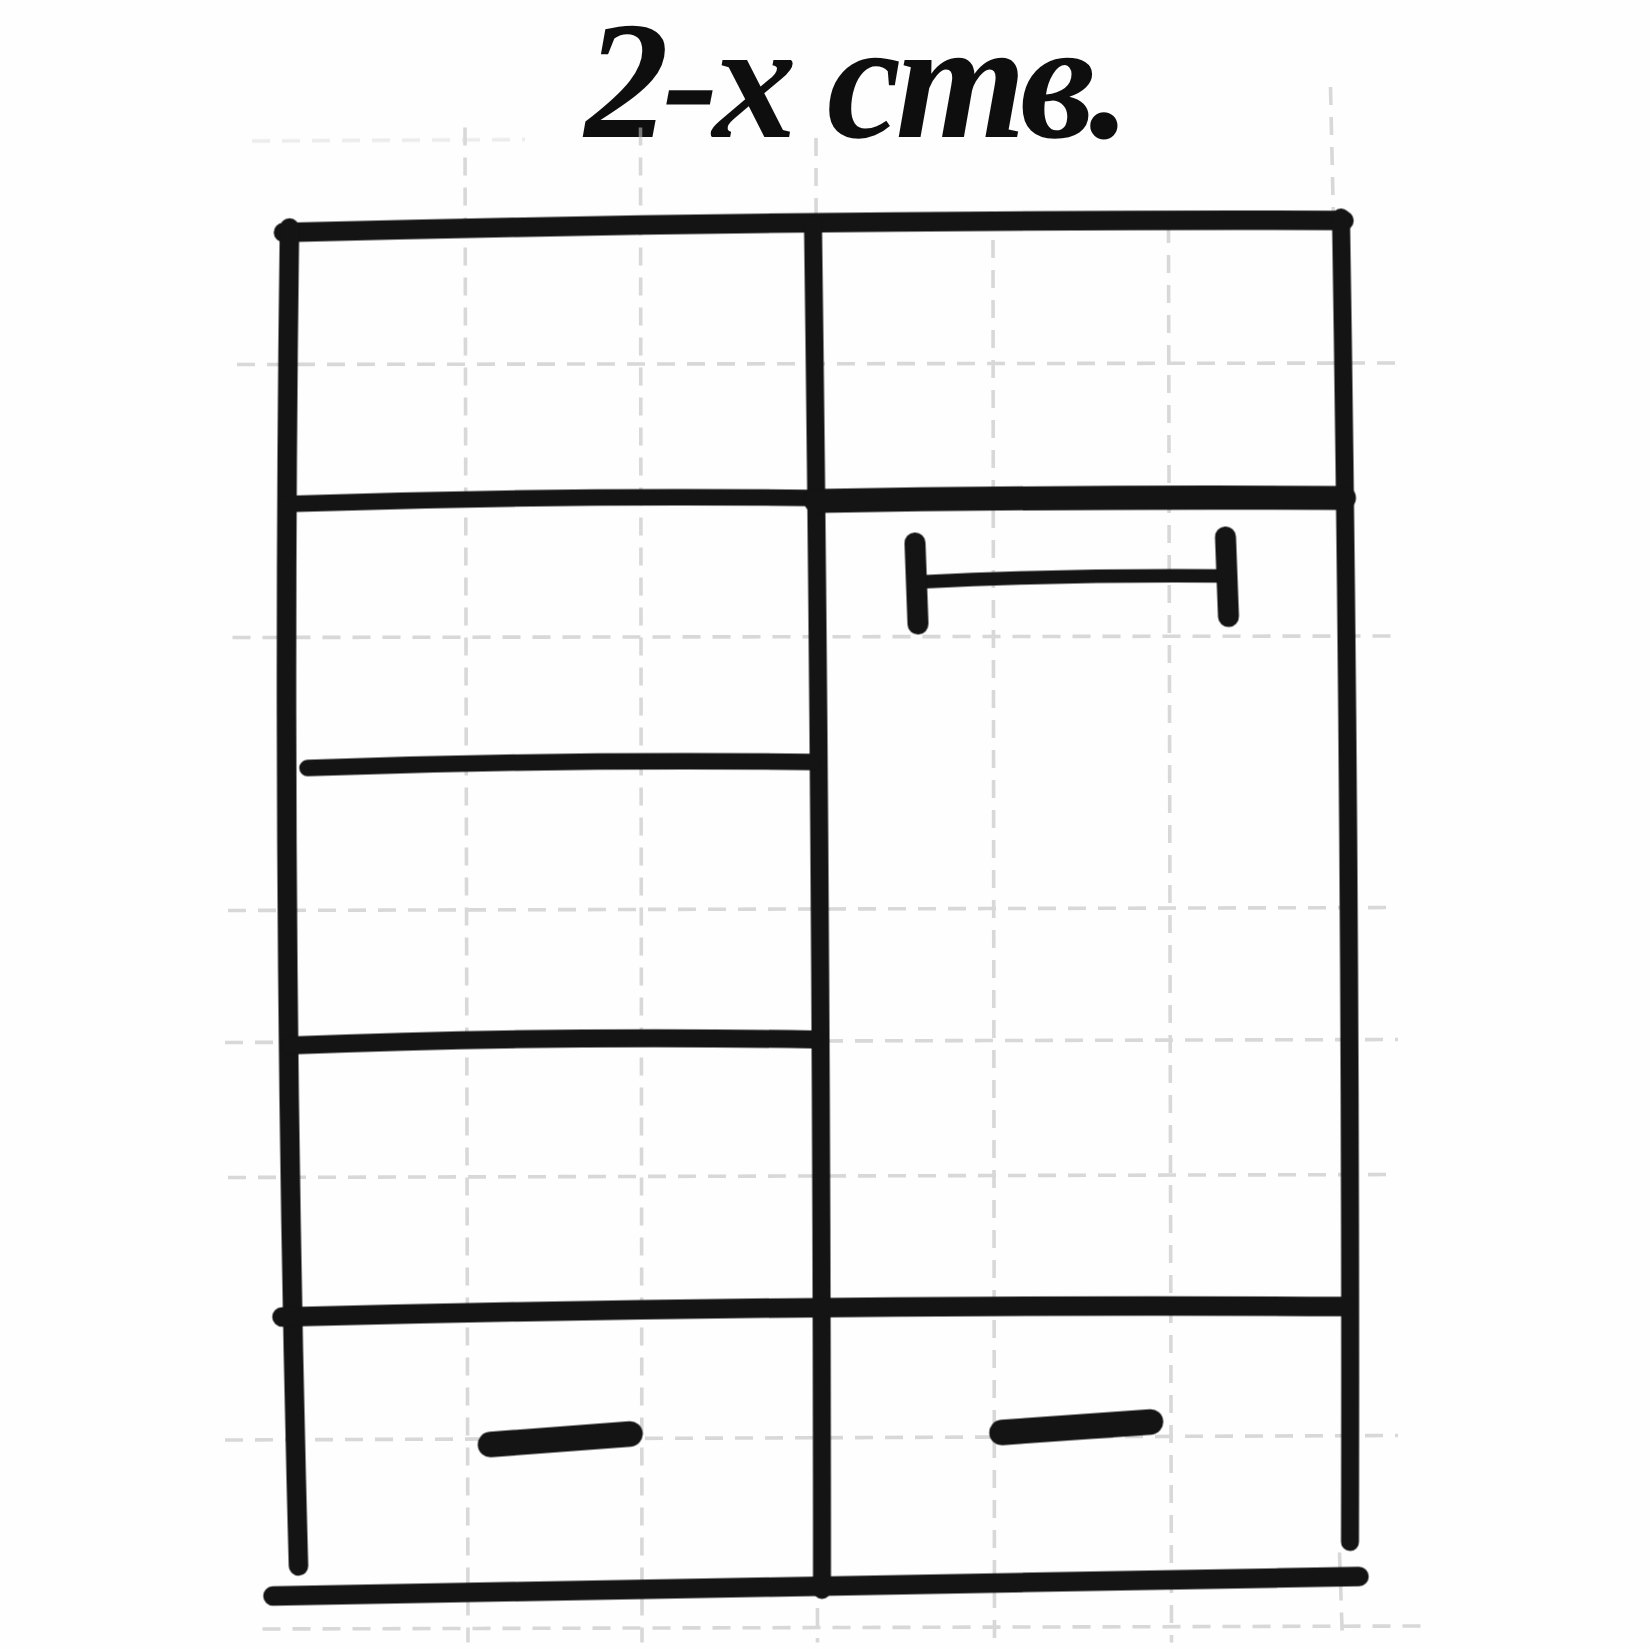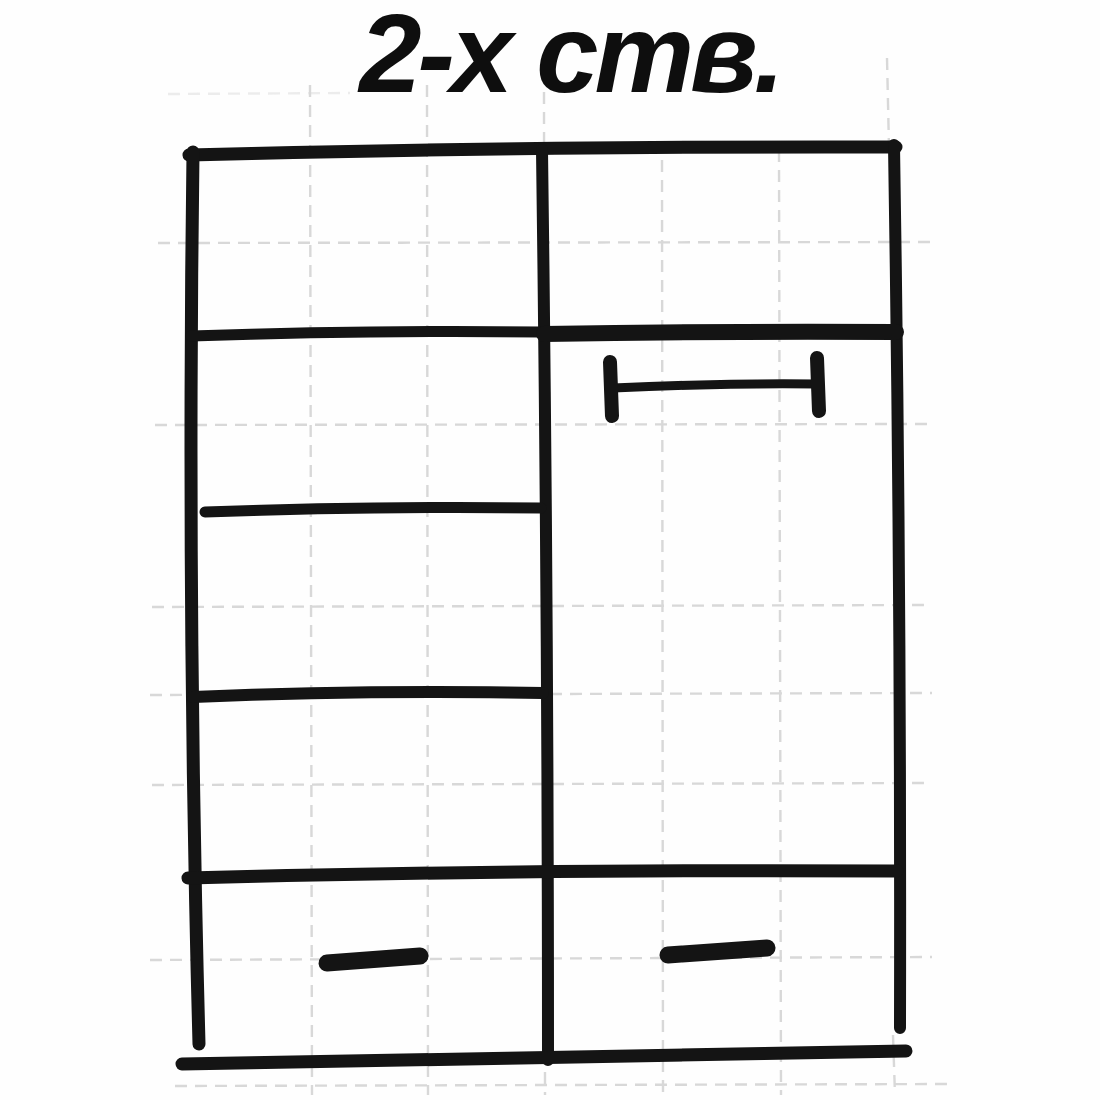--- a/index.html
+++ b/index.html
@@ -1,21 +1,21 @@
 <!DOCTYPE html>
 <html><head>
 <meta charset="utf-8">
 <style>
   html,body{margin:0;padding:0;background:#ffffff;}
   .canvas{
     position:relative;
     width:1100px;height:1100px;
     background:#fefefe;
     overflow:hidden;
-    font-family:Liberation Sans, sans-serif;
+    font-family:Liberation Serif, serif;
   }
   .sketch-title{
     position:absolute;
     top:-2px;
     left:570px;
     transform:translateX(-50%);
     font-size:112px;
     line-height:112px;
     font-weight:bold;
     font-style:italic;

